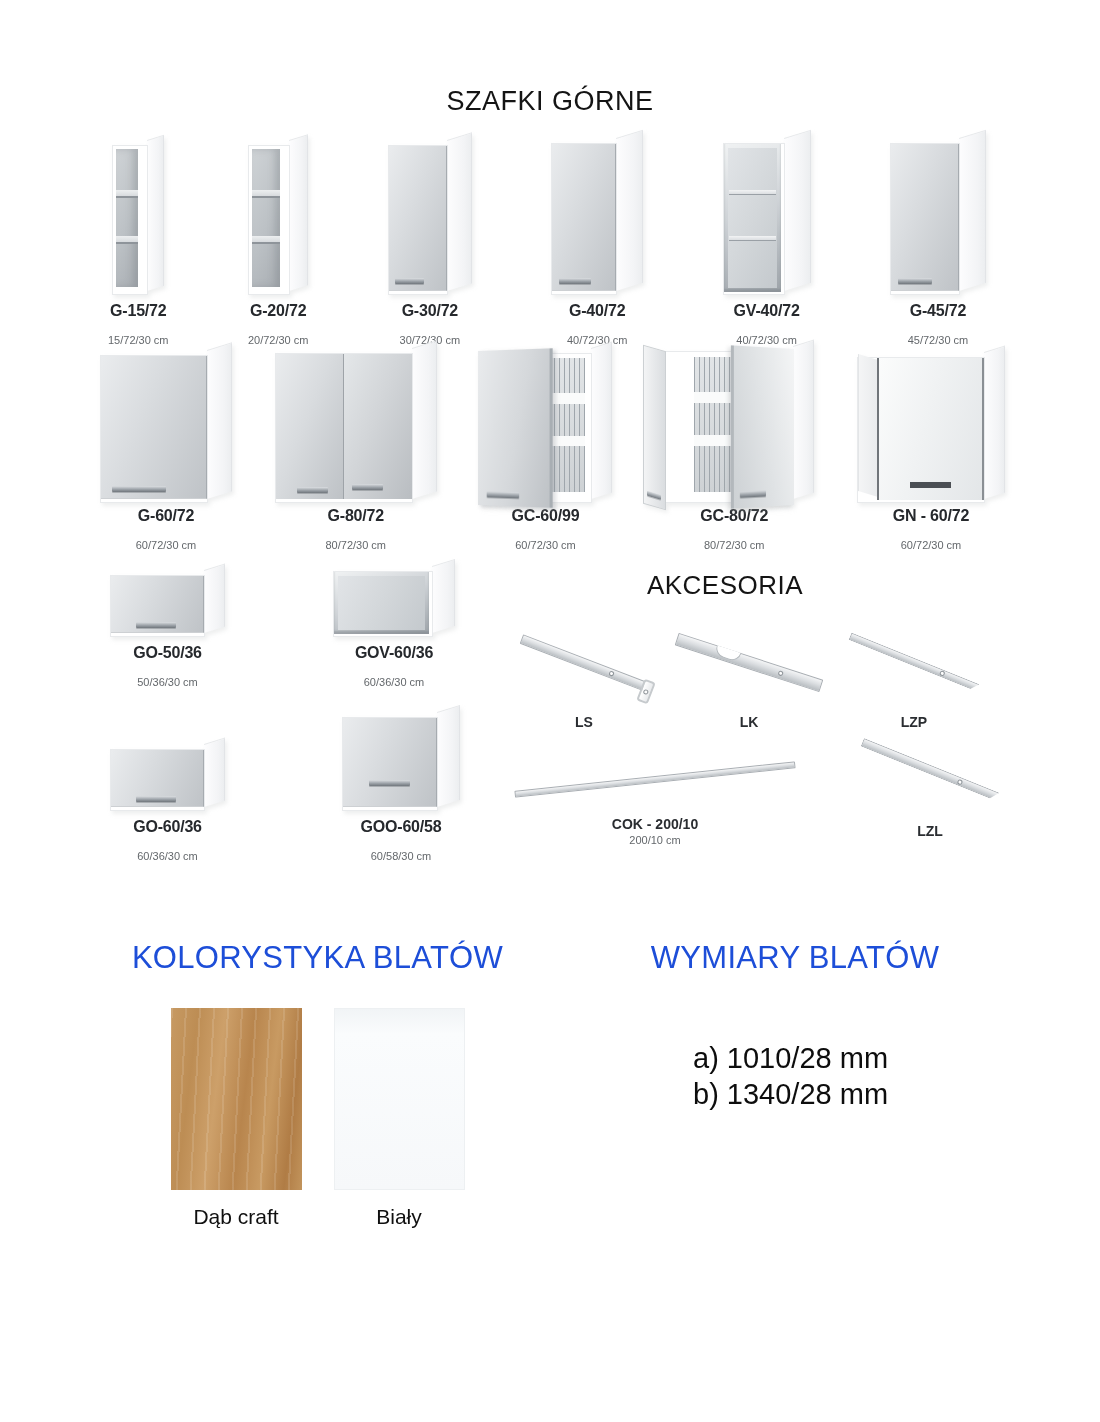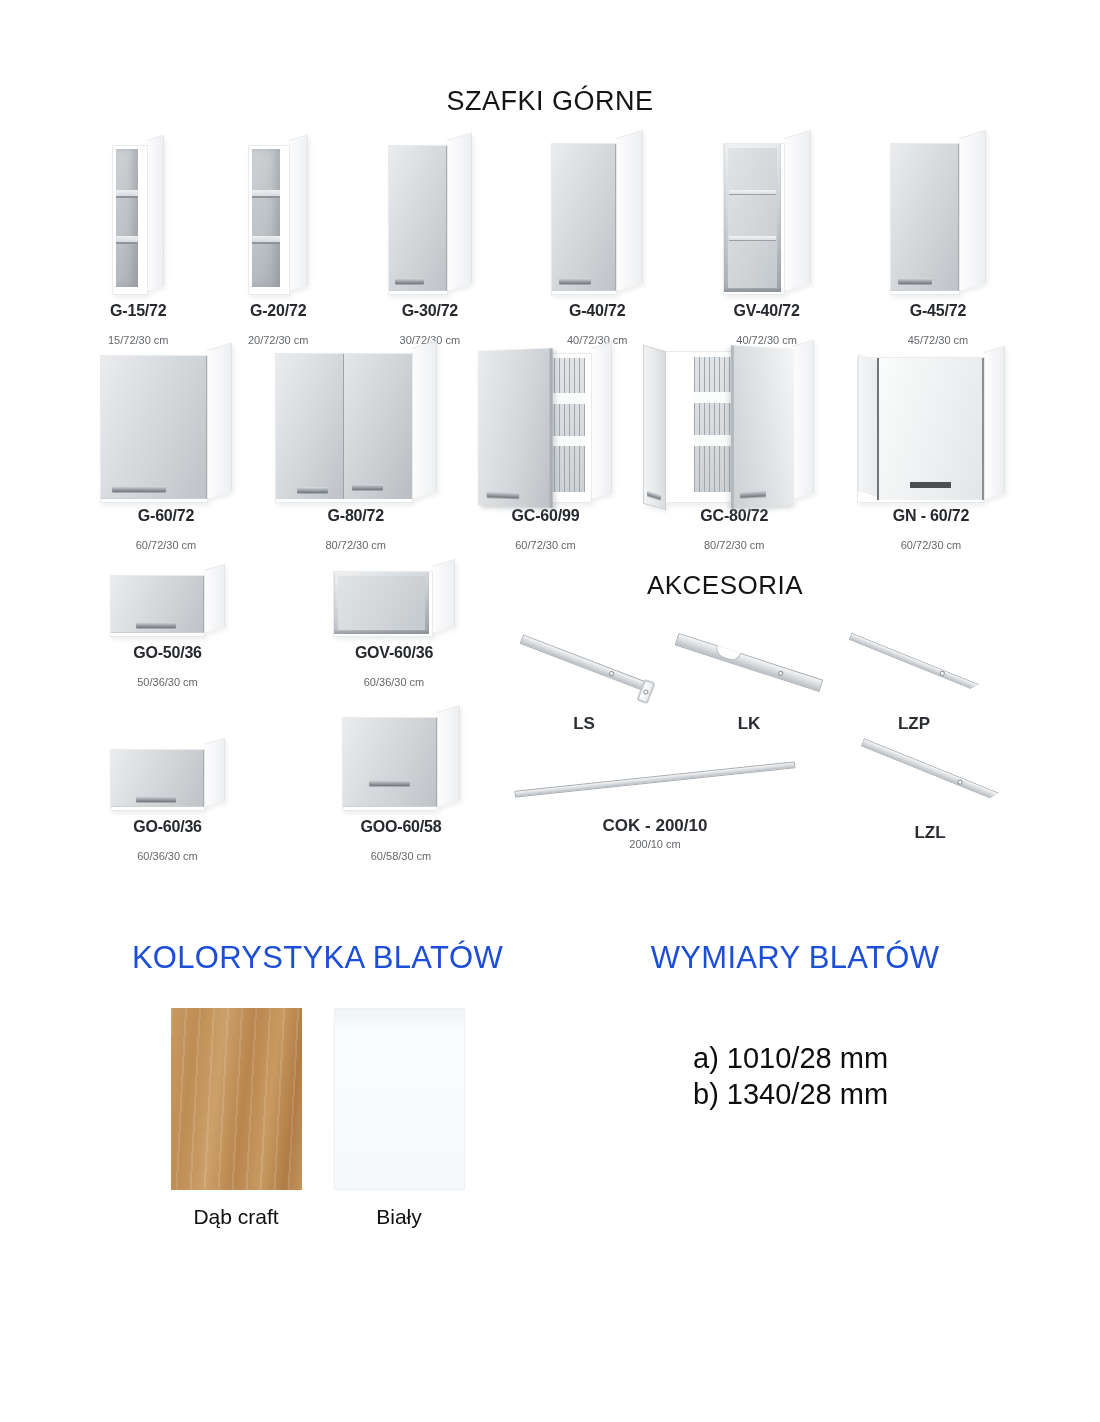--- a/index.html
+++ b/index.html
@@ -132,21 +132,21 @@
   .hole{position:absolute;right:26%;top:50%;transform:translateY(-50%);width:5px;height:5px;
     background:#fdfdfd;border:1px solid #8f959a;border-radius:50%;box-sizing:border-box;}
   .notch{display:none;}
   .a-lk .notch{display:block;position:absolute;left:26%;top:-1px;width:26px;height:10px;
     background:#fff;border:1px solid #b5babe;border-top:none;border-radius:0 0 13px 13px;box-sizing:border-box;}
   .cap{display:none;}
   .a-ls .cap{display:block;position:absolute;right:8px;top:44px;width:12px;height:23px;
     background:linear-gradient(90deg,#fff,#e9ebed);border:2px solid #c6cacd;border-radius:3px;
     transform:rotate(21deg);box-sizing:border-box;}
   .a-ls .cap .hole{right:auto;left:50%;transform:translate(-50%,-50%);top:55%;}
-  .acc-code{margin-top:2px;font-size:17px;font-weight:700;color:#2a2d31;text-align:center;}
+  .acc-code{margin-top:2px;font-size:14px;font-weight:700;color:#2a2d31;text-align:center;}
   .acc-dims{margin-top:2px;font-size:11px;color:#63676b;text-align:center;}
   .acc-dims:empty{display:none;}
 
   
   #swatch-row{position:absolute;left:115px;top:1008px;width:405px;display:flex;justify-content:center;gap:32px;}
   .swatch-item{display:flex;flex-direction:column;align-items:center;}
   .swatch{width:131px;height:182px;box-sizing:border-box;}
   .v-wood{background:
       repeating-linear-gradient(93deg,rgba(255,255,255,.12) 0 2px,rgba(0,0,0,0) 2px 14px),
       linear-gradient(97deg,#c79a63 0%,#bd8d54 18%,#cda06a 36%,#b8854d 55%,#c89a62 72%,#b07c45 88%,#c2945c 100%);}

